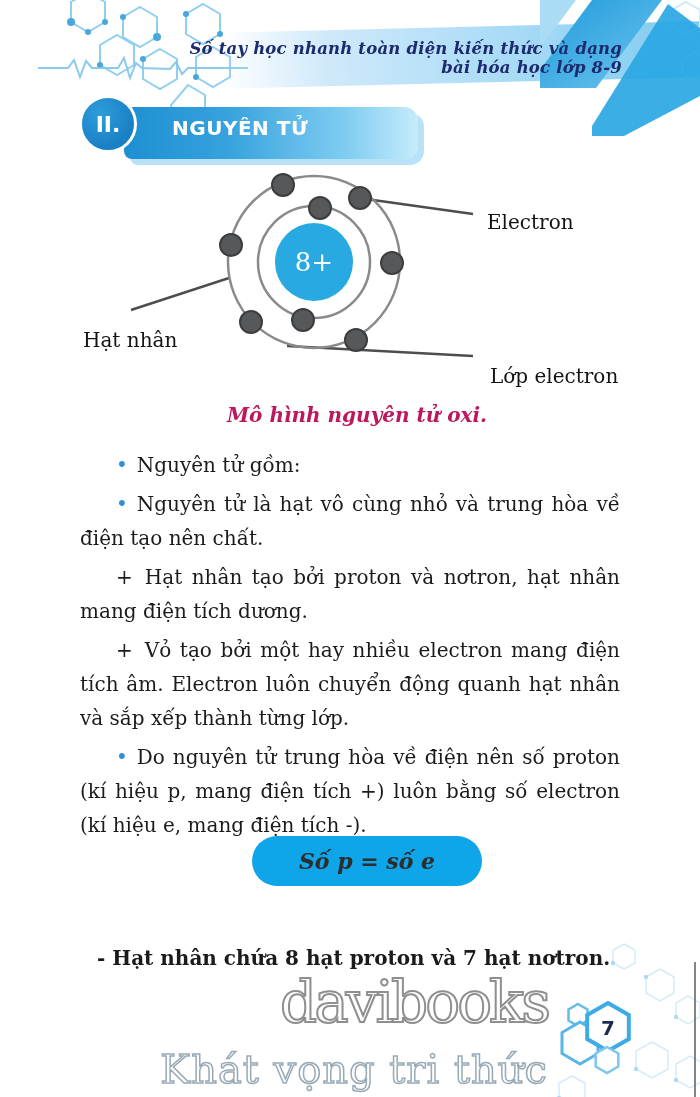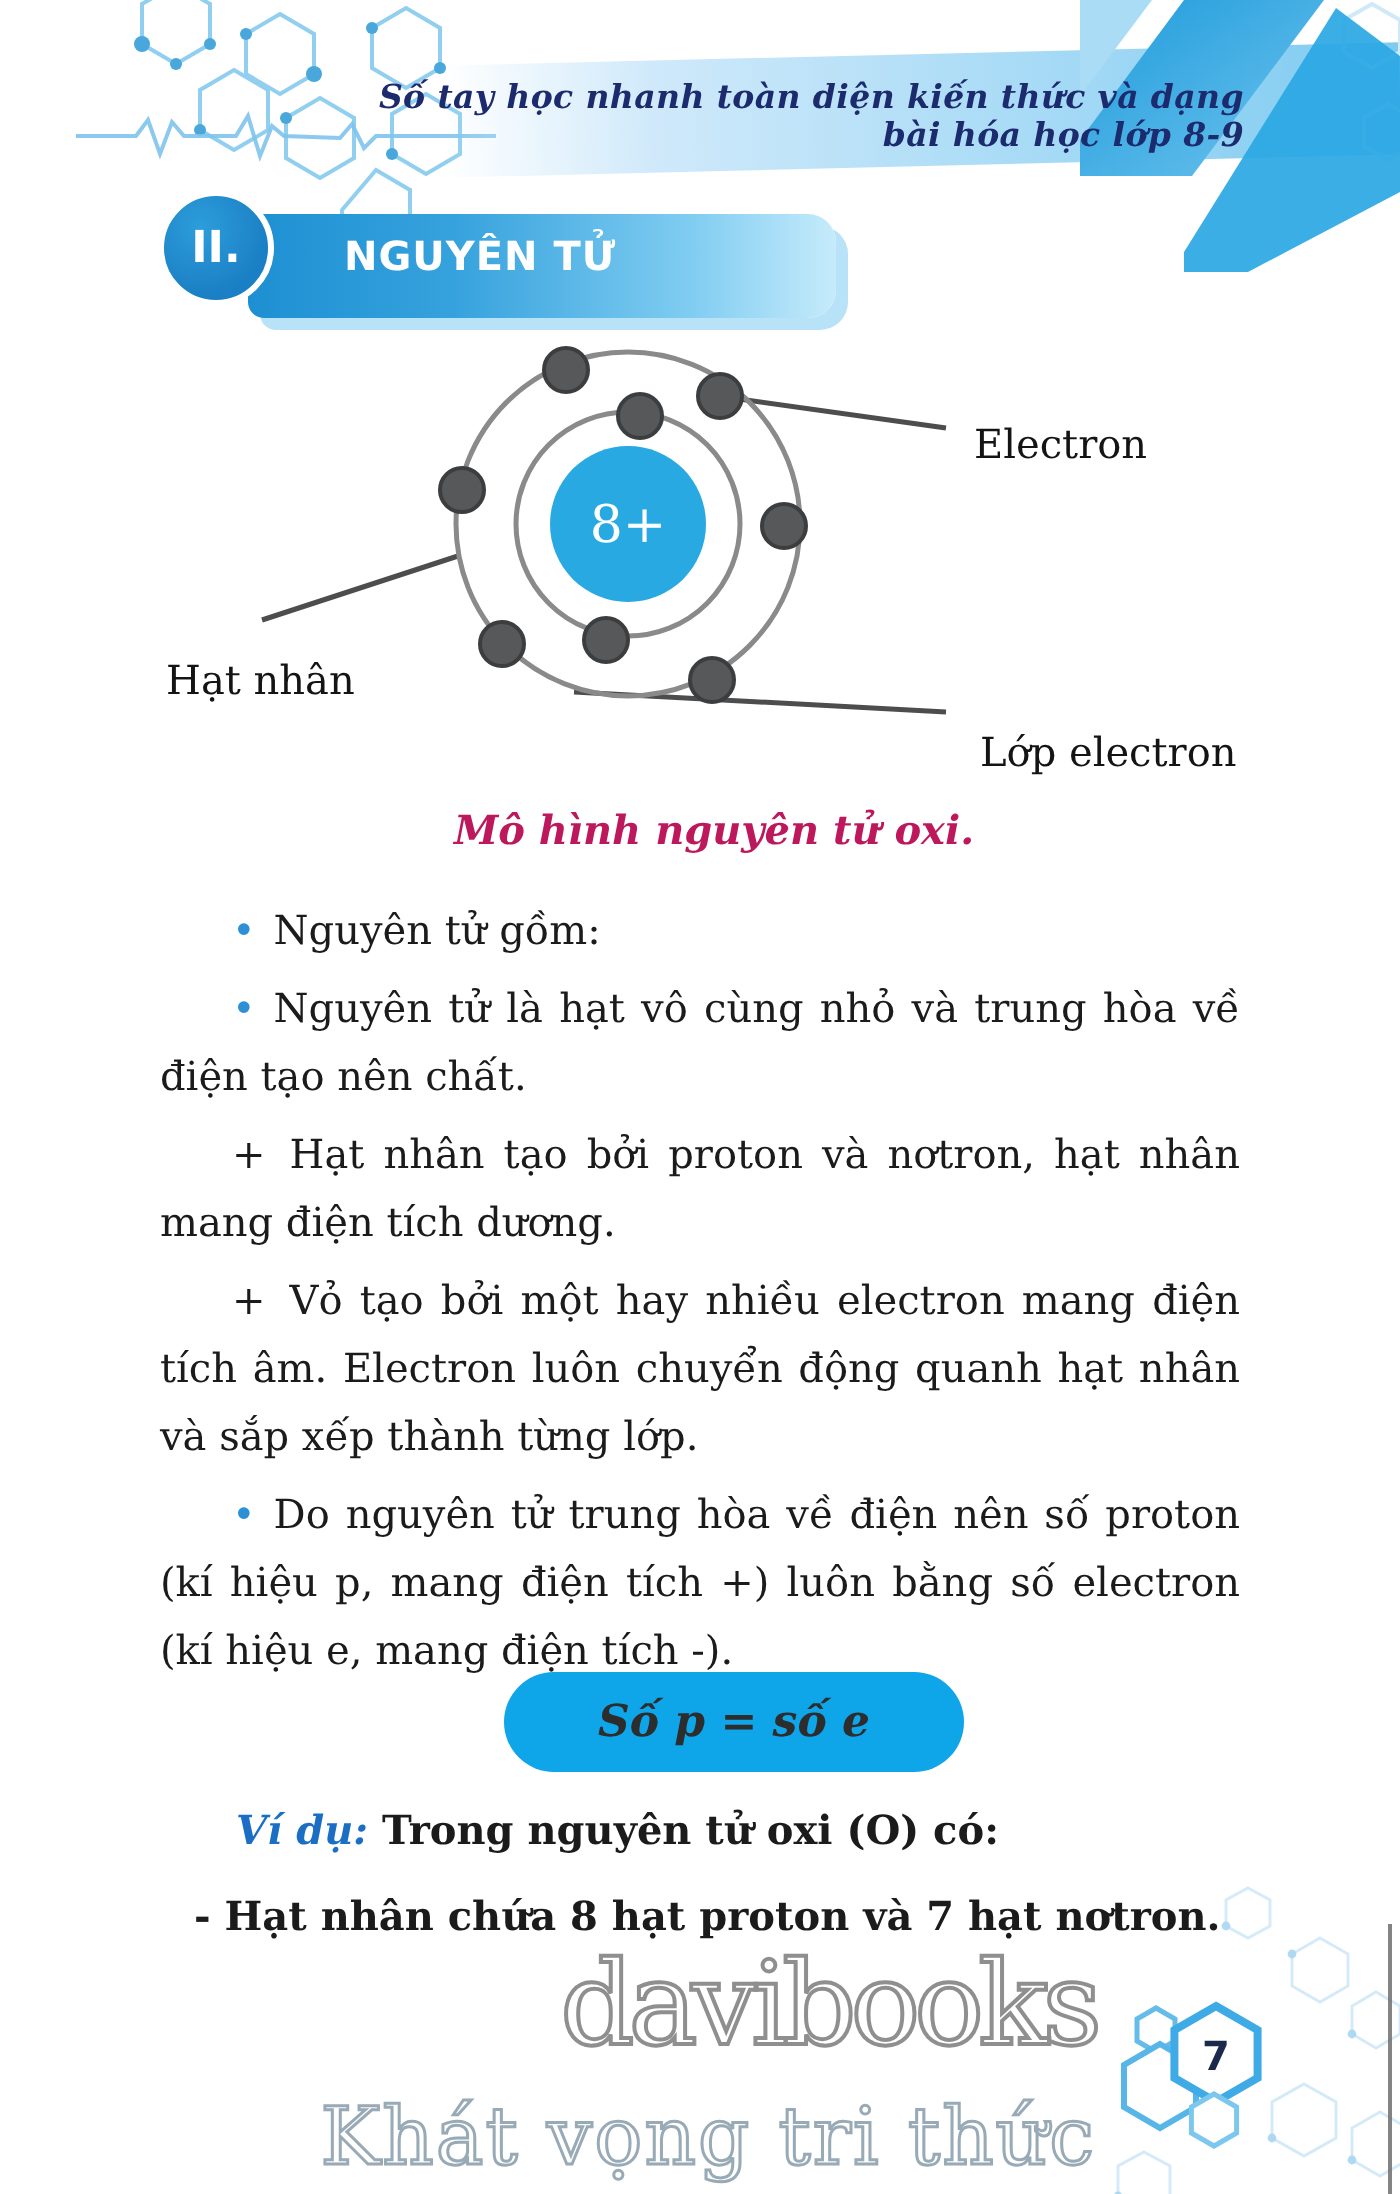--- a/index.html
+++ b/index.html
@@ -186,23 +186,20 @@
     <p><span class="marker blue">•</span><span>Nguyên tử là hạt vô cùng nhỏ và trung hòa về điện tạo nên chất.</span></p>
     <p><span class="marker plus">+</span><span>Hạt nhân tạo bởi proton và nơtron, hạt nhân mang điện tích dương.</span></p>
     <p><span class="marker plus">+</span><span>Vỏ tạo bởi một hay nhiều electron mang điện tích âm. Electron luôn chuyển động quanh hạt nhân và sắp xếp thành từng lớp.</span></p>
     <p><span class="marker blue">•</span><span>Do nguyên tử trung hòa về điện nên số proton (kí hiệu p, mang điện tích +) luôn bằng số electron (kí hiệu e, mang điện tích -).</span></p>
   </div>
 
   <div class="pill">
     <span>Số p = số e</span>
   </div>
 
-  <div class="example-line">
-    <span class="vd">Ví dụ:</span><span> Trong nguyên tử oxi (O) có:</span>
-  </div>
   <div class="example-item">- Hạt nhân chứa 8 hạt proton và 7 hạt nơtron.</div>
 
   <div class="wm">
     <div class="wm-name">davibooks</div>
     <div class="wm-slogan">Khát vọng tri thức</div>
   </div>
 
   <svg class="abs" style="left:520px;top:937px;" width="180" height="160" viewBox="520 937 180 160">
     <g fill="none" stroke="#cae6f7" stroke-width="1.5" opacity="0.8">
       <path d="M660 969 L674 977 L674 993 L660 1001 L646 993 L646 977 Z"></path>

